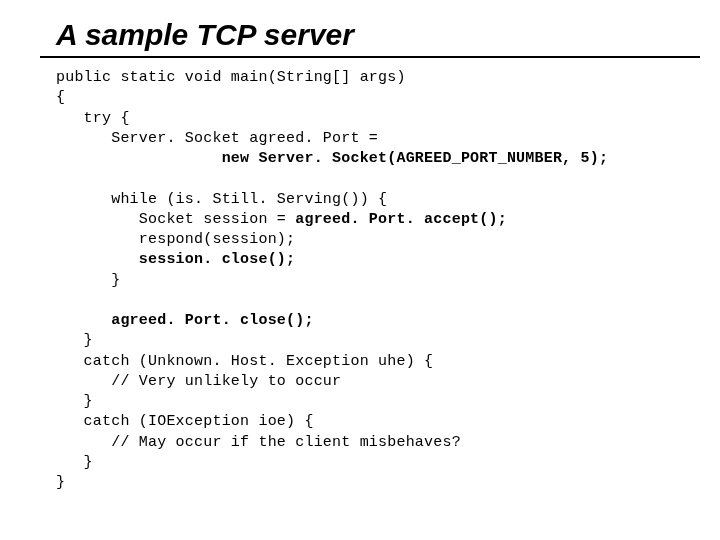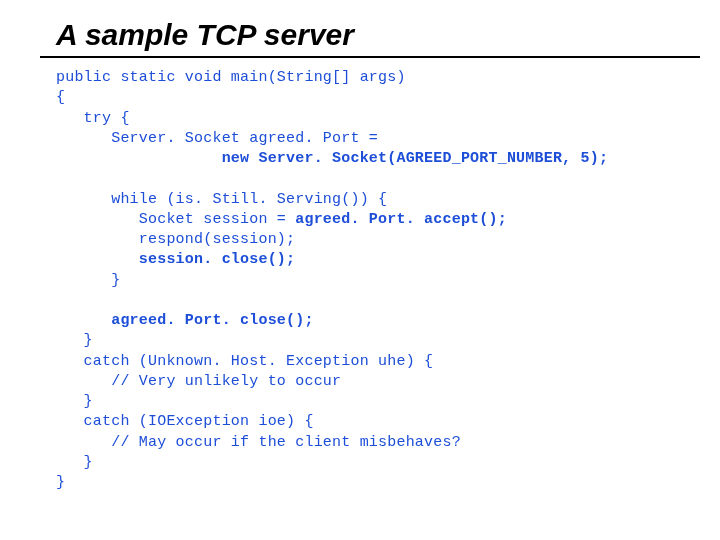--- a/index.html
+++ b/index.html
@@ -30,21 +30,21 @@
     border-top: 2px solid #000;
     margin: 4px 0 10px -16px;
     width: 660px;
   }
   pre.code {
     font-family: "Courier New", Courier, monospace;
     font-size: 15px;
     line-height: 1.35;
     margin: 0;
     white-space: pre;
-    color: #1d4ed8;
+    color: #000000;
     letter-spacing: 0.2px;
   }
   pre.code b {
     font-weight: bold;
   }
 </style>
 </head>
 <body>
 
 <div class="slide">

